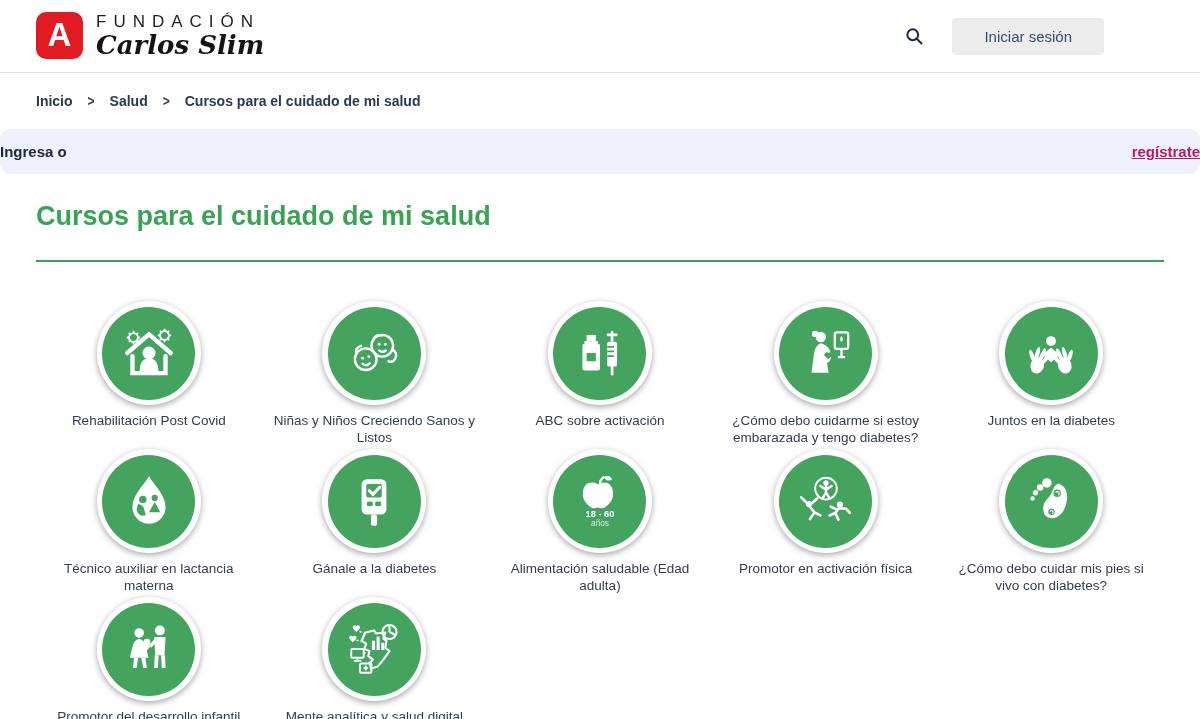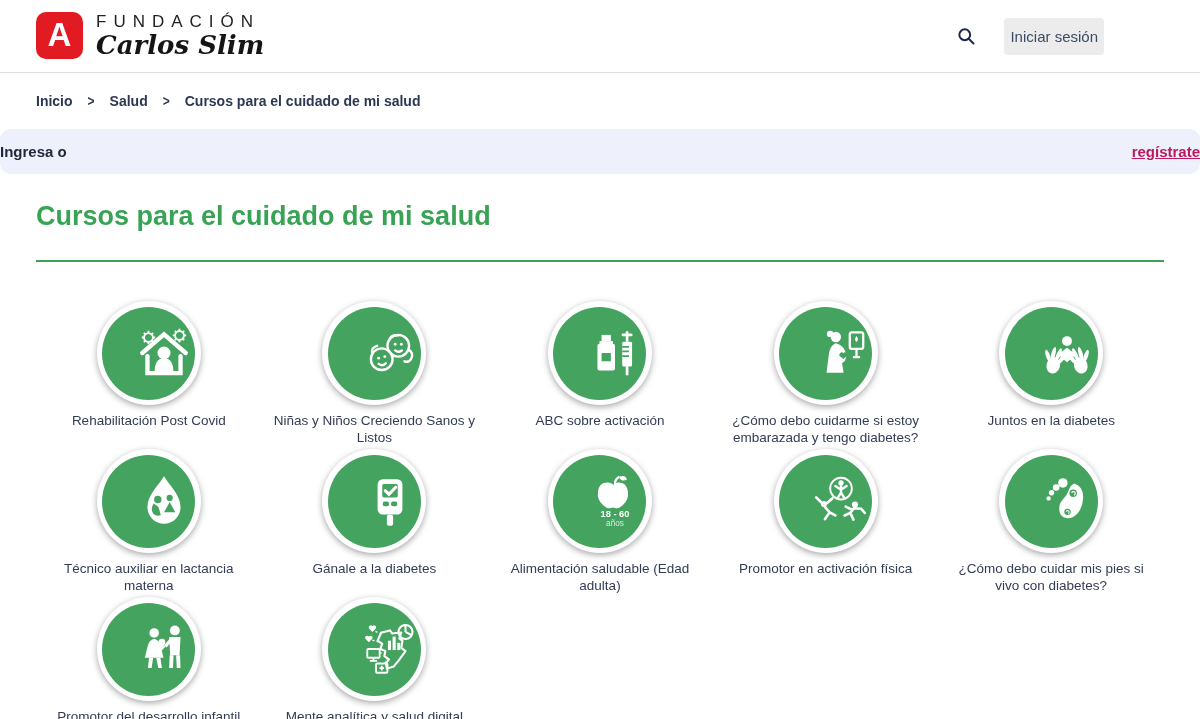--- a/index.html
+++ b/index.html
@@ -23,21 +23,21 @@
   }
   .logo-l1 { font-size:17px; letter-spacing:7px; color:#232323; font-weight:500; line-height:1.1; }
   .logo-l2 {
     font-family:"DejaVu Serif", serif; font-style:italic; font-weight:700;
     font-size:26px; color:#151515; line-height:1.05; margin-top:1px;
   }
   .header-right { display:flex; align-items:center; gap:26px; }
   .search-btn { background:none; border:none; padding:2px; cursor:pointer; display:flex; }
   .login-btn {
     background:var(--btn-bg,#ececec); border:none; border-radius:4px;
-    padding:10px 6px; font-size:15px; color:#3d4a63; cursor:pointer;
+    padding:10px 32px; font-size:15px; color:#3d4a63; cursor:pointer;
     font-family:"Liberation Sans", sans-serif;
   }
   
   .breadcrumb {
     display:flex; align-items:center; gap:15px;
     padding:20px 36px 13px; font-size:14px; font-weight:600; color:#2c3752;
   }
   .crumb { cursor:pointer; }
   .crumb-sep { font-size:12px; font-weight:700; color:#2c3752; transform:scaleY(1.25); }
   
@@ -58,21 +58,21 @@
   }
   .tile { height:148px; display:flex; flex-direction:column; align-items:center; cursor:pointer; }
   .circle-outer {
     width:104px; height:104px; border-radius:50%; background:#fff; flex:0 0 auto;
     box-shadow:0 2px 6px rgba(0,0,0,0.35);
     display:flex; align-items:center; justify-content:center;
   }
   .circle-inner {
     width:93px; height:93px; border-radius:50%; background:var(--green,#45a360);
     color:var(--green,#45a360);
-    display:flex; align-items:center; justify-content:flex-end;text-decoration:underline;
+    display:flex; align-items:center; justify-content:center;text-decoration:underline;
   }
   .circle-inner svg { width:62px; height:62px; display:block; }
   .tile-label {
     margin-top:7px; font-size:13.5px; line-height:1.28; color:#323c54;
     text-align:center; max-width:206px;
   }
 </style>
 </head>
 <body>
 

